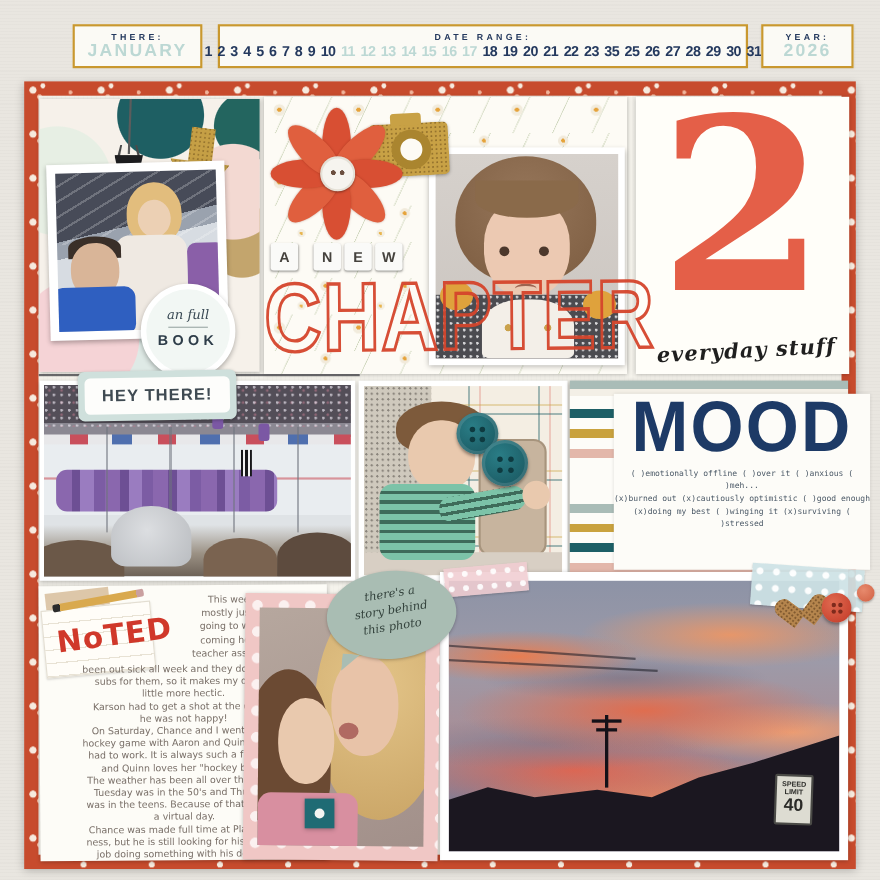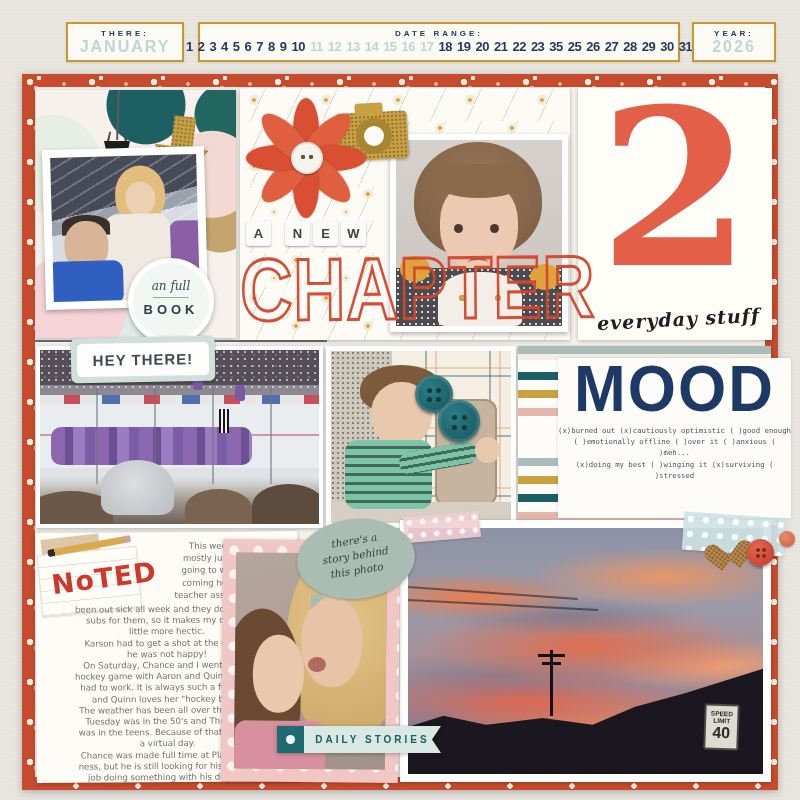--- a/index.html
+++ b/index.html
@@ -476,22 +476,22 @@
     <i style="left:14px; top:15px"></i>
     <i style="left:24px; top:15px"></i>
     <i style="left:14px; top:25px"></i>
     <i style="left:24px; top:25px"></i>
   </div>
 
   <div class="card" id="cardF">
     <div class="mood-panel">
       <div id="mood-title">MOOD</div>
       <div class="mood-list">
+            <div>( )emotionally offline ( )over it ( )anxious ( )meh...</div>
             <div>(x)burned out (x)cautiously optimistic ( )good enough</div>
-            <div>( )emotionally offline ( )over it ( )anxious ( )meh...</div>
             <div>(x)doing my best ( )winging it (x)surviving ( )stressed</div>
           </div>
     </div>
   </div>
 
   <div class="card" id="cardG">
     <div class="noted-sketch">
       <div class="noted-tape"></div>
       <div class="noted-pad"></div>
       <div class="noted-pencil"></div>
@@ -561,19 +561,16 @@
   <div class="btn-red">
     <i style="left:9px; top:9px"></i>
     <i style="left:15px; top:9px"></i>
     <i style="left:9px; top:15px"></i>
     <i style="left:15px; top:15px"></i>
   </div>
   <div class="btn-red-sm"></div>
 
   <div class="ds-banner">
     <div class="ds-square"></div>
-    <div class="ds-ribbon">
-      <span>DAILY STORIES</span>
-    </div>
   </div>
 
 </div>
 </div>
 
 </body></html>

